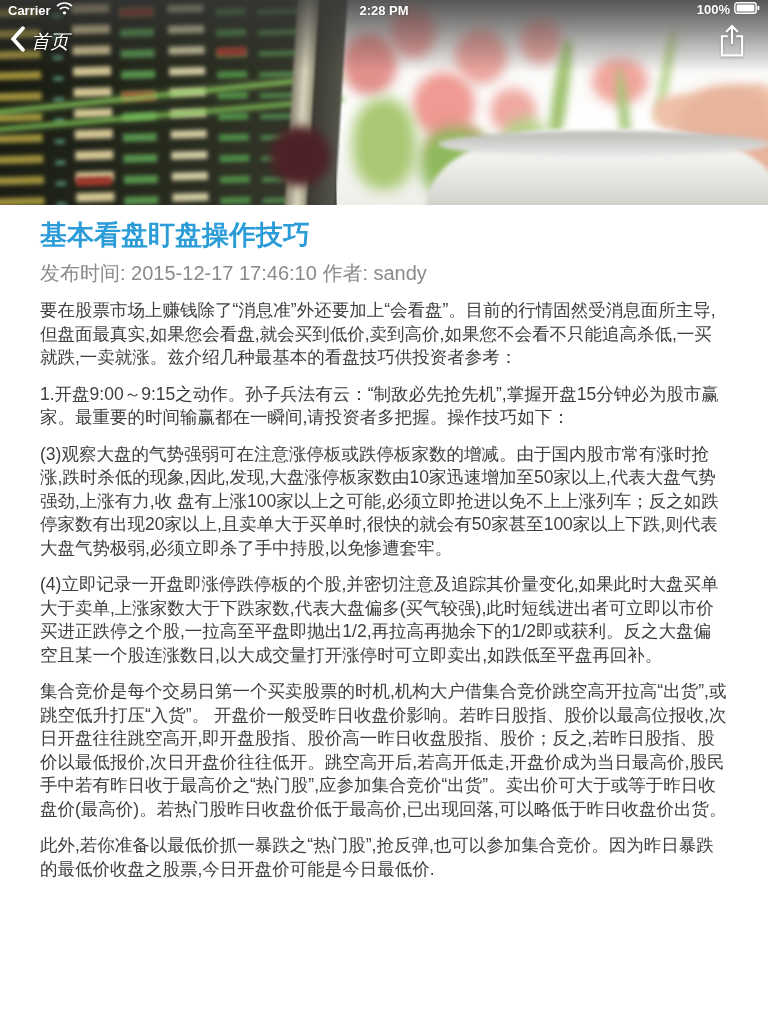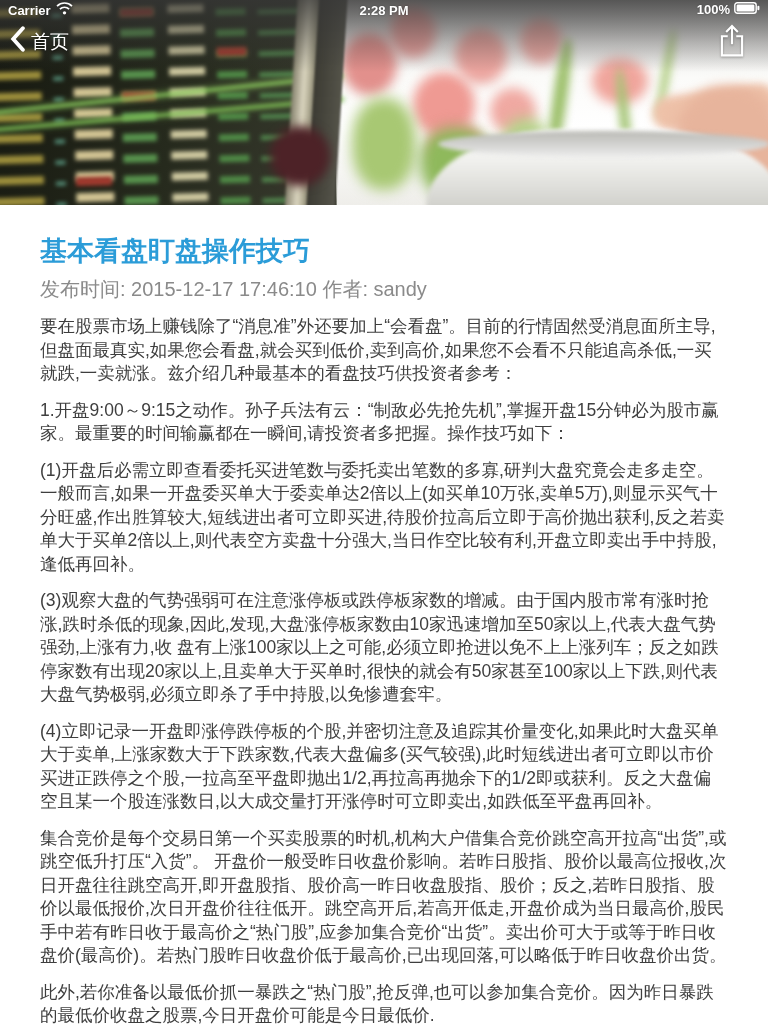--- a/index.html
+++ b/index.html
@@ -85,29 +85,29 @@
     background:linear-gradient(to bottom,rgba(55,55,55,.78),rgba(55,55,55,0)); }
 
   
   .statusbar { position:absolute; top:0; left:0; right:0; height:20px; color:#fff; z-index:20;
     font-size:13px; font-weight:bold; text-shadow:0 0 2px rgba(0,0,0,.35); }
   .sb-left  { position:absolute; left:8px; top:2px; display:flex; align-items:flex-end; gap:5px; }
   .sb-time  { position:absolute; left:50%; top:3px; transform:translateX(-50%); }
   .sb-right { position:absolute; right:8px; top:2px; display:flex; align-items:center; gap:4px; }
 
   
-  .navbar { position:absolute; top:24px; left:0; right:8px; height:38px; z-index:20; }
+  .navbar { position:absolute; top:24px; left:0; right:8px; height:38px; z-index:20;font-style:italic; }
   .back-btn { position:absolute; left:10px; top:2px; display:flex; align-items:center; gap:6px;
     color:#fff; font-size:19px; cursor:pointer; text-shadow:0 1px 2px rgba(0,0,0,.45); }
   .share-btn { position:absolute; right:14px; top:0; cursor:pointer;
     filter:drop-shadow(0 1px 1px rgba(0,0,0,.3)); }
 
   
   .content { padding:12px 40px 0 40px; }
-  .title { font-size:27px; font-weight:bold; margin:16px 0 7px 0; color:#2b9cd8; }
+  .title { font-size:27px; font-weight:bold; margin:0 0 7px 0; color:#2b9cd8; }
   .meta  { font-size:20px; color:#8a8a8a; margin:0 0 12px 0; }
   .body p { font-size:17.5px; line-height:23.5px; color:#3e3e3e; margin:0 0 13px 0; }
 </style>
 </head>
 <body>
 
 <div class="hero">
   <div class="scene">
     <div class="right-bg"></div>
 
@@ -197,19 +197,18 @@
     </div>
   </div>
 </div>
 
 <div class="content">
   <h1 class="title">基本看盘盯盘操作技巧</h1>
   <div class="meta">发布时间: 2015-12-17 17:46:10 作者: sandy</div>
   <div class="body">
     <p>要在股票市场上赚钱除了“消息准”外还要加上“会看盘”。目前的行情固然受消息面所主导,但盘面最真实,如果您会看盘,就会买到低价,卖到高价,如果您不会看不只能追高杀低,一买就跌,一卖就涨。兹介绍几种最基本的看盘技巧供投资者参考：</p>
     <p>1.开盘9:00～9:15之动作。孙子兵法有云：“制敌必先抢先机”,掌握开盘15分钟必为股市赢家。最重要的时间输赢都在一瞬间,请投资者多把握。操作技巧如下：</p>
-    <p>(1)开盘后必需立即查看委托买进笔数与委托卖出笔数的多寡,研判大盘究竟会走多走空。一般而言,如果一开盘委买单大于委卖单达2倍以上(如买单10万张,卖单5万),则显示买气十分旺盛,作出胜算较大,短线进出者可立即买进,待股价拉高后立即于高价抛出获利,反之若卖单大于买单2倍以上,则代表空方卖盘十分强大,当日作空比较有利,开盘立即卖出手中持股,逢低再回补。</p>
     <p>(3)观察大盘的气势强弱可在注意涨停板或跌停板家数的增减。由于国内股市常有涨时抢涨,跌时杀低的现象,因此,发现,大盘涨停板家数由10家迅速增加至50家以上,代表大盘气势强劲,上涨有力,收 盘有上涨100家以上之可能,必须立即抢进以免不上上涨列车；反之如跌停家数有出现20家以上,且卖单大于买单时,很快的就会有50家甚至100家以上下跌,则代表大盘气势极弱,必须立即杀了手中持股,以免惨遭套牢。</p>
     <p>(4)立即记录一开盘即涨停跌停板的个股,并密切注意及追踪其价量变化,如果此时大盘买单大于卖单,上涨家数大于下跌家数,代表大盘偏多(买气较强),此时短线进出者可立即以市价买进正跌停之个股,一拉高至平盘即抛出1/2,再拉高再抛余下的1/2即或获利。反之大盘偏空且某一个股连涨数日,以大成交量打开涨停时可立即卖出,如跌低至平盘再回补。</p>
     <p>集合竞价是每个交易日第一个买卖股票的时机,机构大户借集合竞价跳空高开拉高“出货”,或跳空低升打压“入货”。 开盘价一般受昨日收盘价影响。若昨日股指、股价以最高位报收,次日开盘往往跳空高开,即开盘股指、股价高一昨日收盘股指、股价；反之,若昨日股指、股价以最低报价,次日开盘价往往低开。跳空高开后,若高开低走,开盘价成为当日最高价,股民手中若有昨日收于最高价之“热门股”,应参加集合竞价“出货”。卖出价可大于或等于昨日收盘价(最高价)。若热门股昨日收盘价低于最高价,已出现回落,可以略低于昨日收盘价出货。</p>
     <p>此外,若你准备以最低价抓一暴跌之“热门股”,抢反弹,也可以参加集合竞价。因为昨日暴跌的最低价收盘之股票,今日开盘价可能是今日最低价.</p>
   </div>
 </div>
 
 </body></html>

